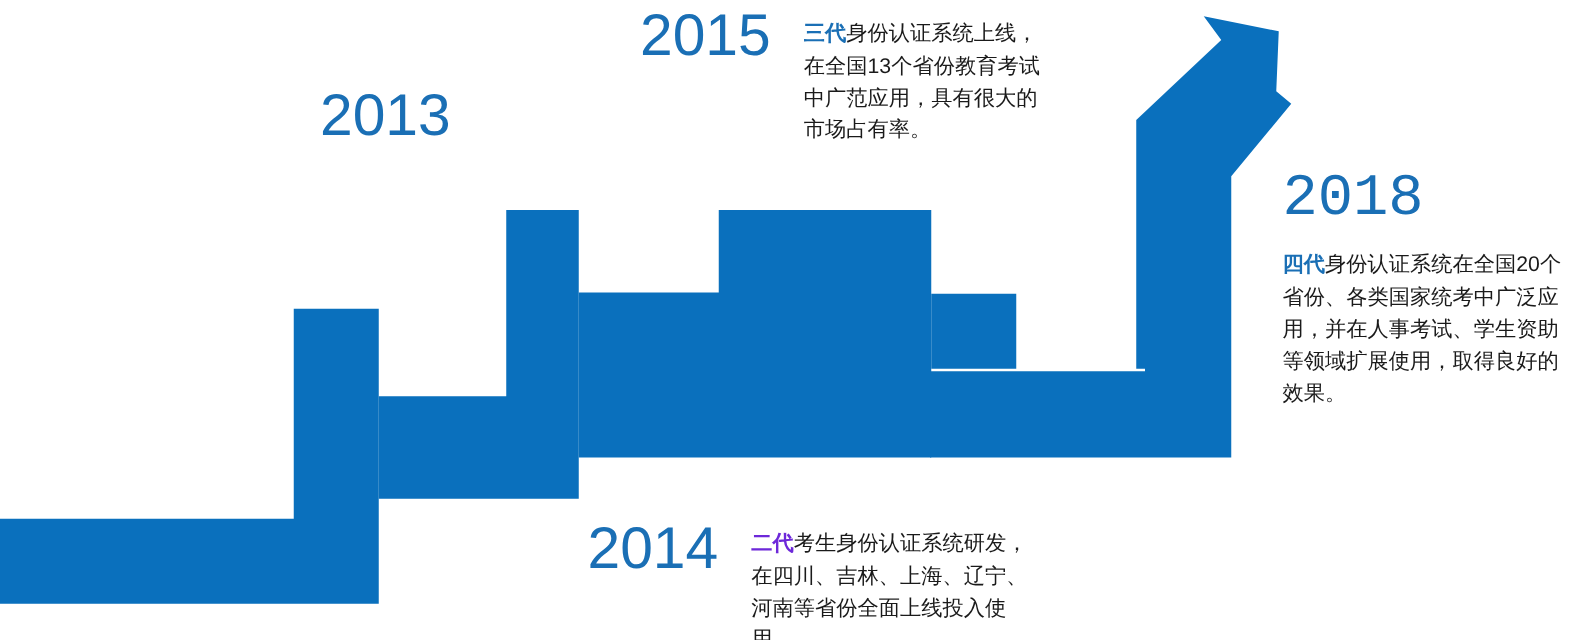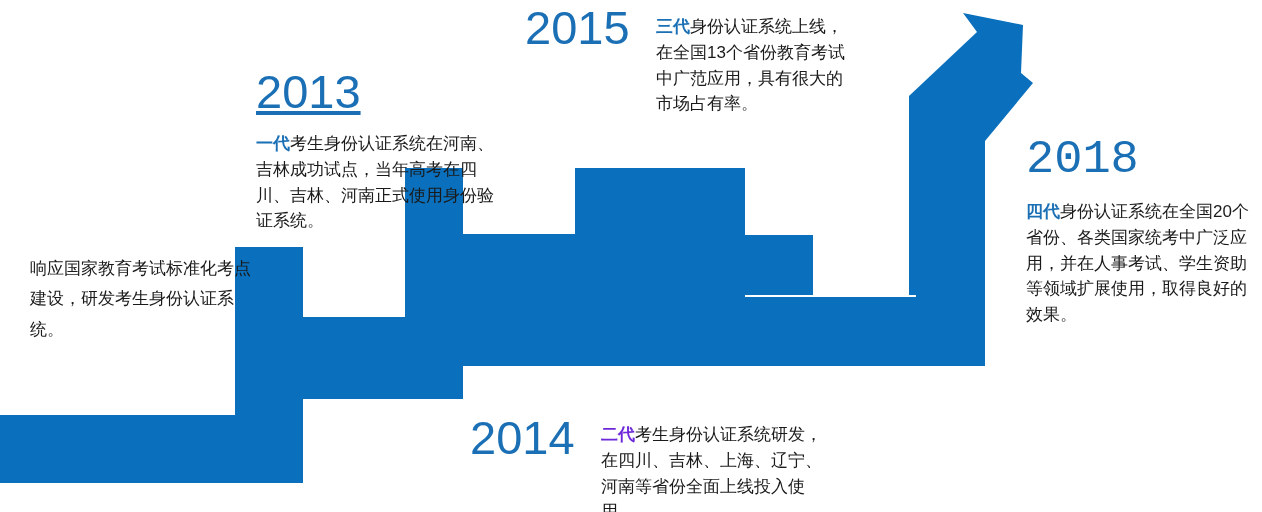--- a/index.html
+++ b/index.html
@@ -36,21 +36,21 @@
   
   #ms-2012{left:30px;top:236px;width:230px;}
   #ms-2012 .year{font-size:47px;}
   #ms-2012 .desc{margin-top:18px;line-height:1.78;}
 
   #ms-2013{left:256px;top:68px;width:250px;}
   #ms-2013 .year{font-size:47px;}
   #ms-2013 .desc{margin-top:16px;}
 
   #ms-2015{left:512px;top:4px;width:360px;}
-  #ms-2015 .year{font-size:47px;display:inline-block;vertical-align:top;margin-left:13px;}
+  #ms-2015 .year{font-size:47px;display:inline-block;vertical-align:top;}
   #ms-2015 .desc{display:inline-block;vertical-align:top;width:196px;margin-left:22px;margin-top:10px;}
 
   #ms-2018{left:1026px;top:136px;width:236px;}
   #ms-2018 .year{font-size:47px;font-family:Liberation Mono, monospace;}
   #ms-2018 .desc{margin-top:16px;}
 
   #ms-2014{left:470px;top:414px;width:370px;}
   #ms-2014 .year{font-size:47px;display:inline-block;vertical-align:top;}
   #ms-2014 .desc{display:inline-block;vertical-align:top;width:230px;margin-left:22px;margin-top:8px;}
 </style>
@@ -70,26 +70,24 @@
     <path d="M745,295 L813,295 L813,235 L745,235 Z" fill="#0a70bd"></path>
 
     <path d="M744,297 L916,297 L916,366 L744,366 Z" fill="#0a70bd"></path>
 
     <path d="M916,295 L916,366 L985,366 L985,141 L1033,83 L1021,73 L1023,25 L963,13 L977,32 L909,96 L909,295 Z" fill="#0a70bd"></path>
 
     <g></g>
   </svg>
 
   <div class="milestone" id="ms-2012">
-    <div class="desc" style="color: rgb(26, 26, 26);"><span class="gen" style="color: rgb(26, 111, 181);"></span><span>响应国家教育考试标准化考点建设，研发考生身份认证系统。</span></div>
   </div>
 
   <div class="milestone" id="ms-2013">
-    <div class="year" style="color: rgb(26, 111, 181); text-decoration: underline;">2013</div>
-    <div class="desc" style="color: rgb(26, 26, 26);"><span class="gen" style="color: rgb(26, 111, 181);">一代</span><span>考生身份认证系统在河南、吉林成功试点，当年高考在四川、吉林、河南正式使用身份验证系统。</span></div>
+    <div class="year" style="color: rgb(26, 111, 181);">2013</div>
   </div>
 
   <div class="milestone" id="ms-2015">
     <div class="year" style="color: rgb(26, 111, 181);">2015</div>
     <div class="desc" style="color: rgb(26, 26, 26);"><span class="gen" style="color: rgb(26, 111, 181);">三代</span><span>身份认证系统上线，在全国13个省份教育考试中广范应用，具有很大的市场占有率。</span></div>
   </div>
 
   <div class="milestone" id="ms-2018">
     <div class="year" style="color: rgb(26, 111, 181);">2018</div>
     <div class="desc" style="color: rgb(26, 26, 26);"><span class="gen" style="color: rgb(26, 111, 181);">四代</span><span>身份认证系统在全国20个省份、各类国家统考中广泛应用，并在人事考试、学生资助等领域扩展使用，取得良好的效果。</span></div>

